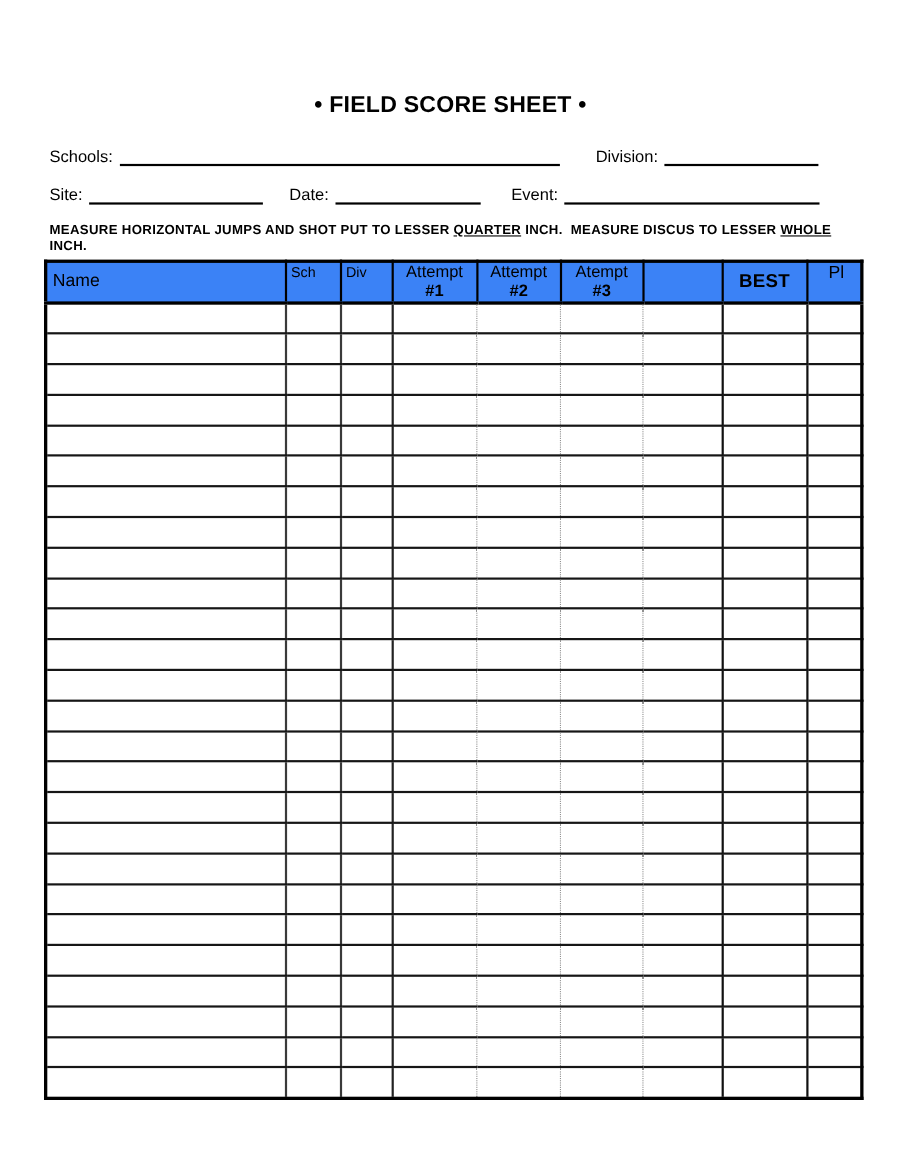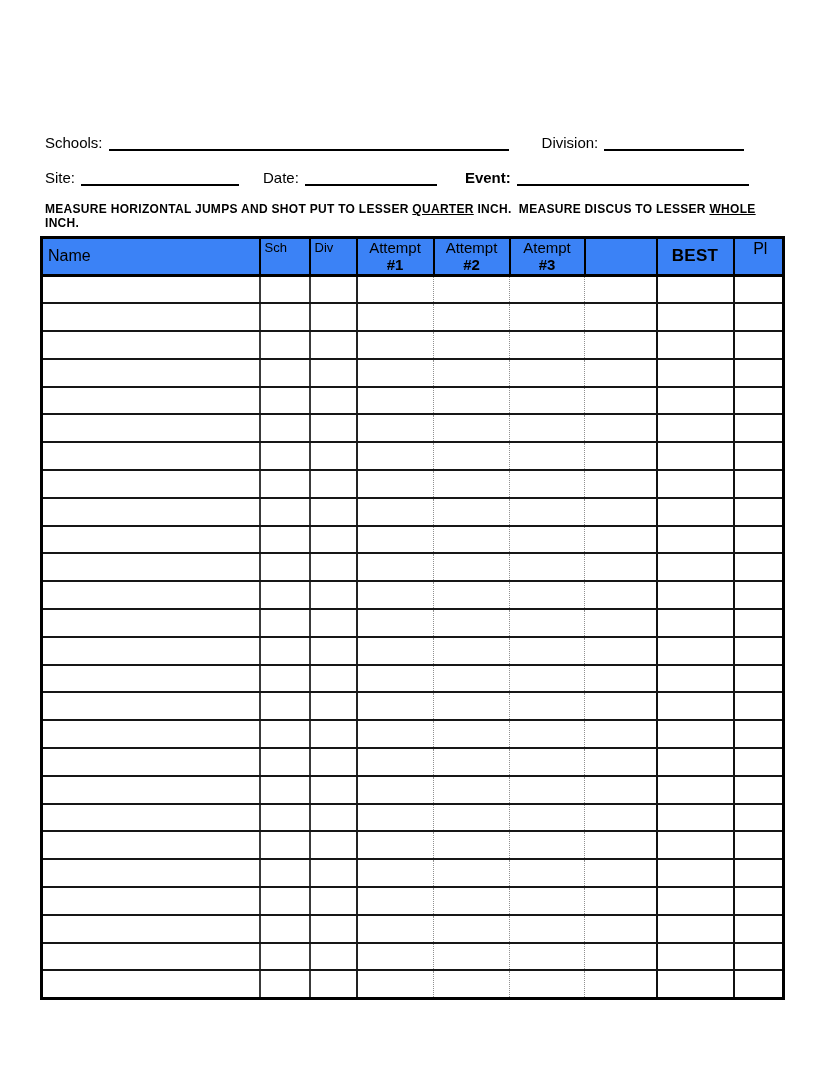--- a/index.html
+++ b/index.html
@@ -39,21 +39,21 @@
     border-bottom: 2px solid #000;
     margin-left: 6px;
   }
   .b-schools  { width: 400px; }
   .b-division { width: 140px; }
   .b-site     { width: 158px; }
   .b-date     { width: 132px; }
   .b-event    { width: 232px; }
   .sp-division { margin-left: 33px; }
   .sp-date     { margin-left: 24px; }
-  .sp-event    { margin-left: 28px; font-weight: bold; }
+  .sp-event    { margin-left: 28px; }
   .note {
     position: absolute;
     top: 202px;
     left: 45px;
     width: 730px;
     margin: 0;
     font-size: 12px;
     font-weight: bold;
     letter-spacing: 0.3px;
     white-space: pre-wrap;
@@ -105,20 +105,21 @@
   td.c5 { border-right: 1px dotted #909090; }
   td.c6 { border-right: 2px solid #111111; }
   td.c7 { border-right: 2px solid #111111; }
   td.c8 { }
 </style>
 </head>
 <body>
 
 <div class="page">
 
+  <h1 class="title">• FIELD SCORE SHEET •</h1>
 
   <div class="form-row r1">
     <span>Schools:</span>
     <span class="blank b-schools"></span>
     <span class="sp-division">Division:</span>
     <span class="blank b-division"></span>
   </div>
 
   <div class="form-row r2">
     <span>Site:</span>

